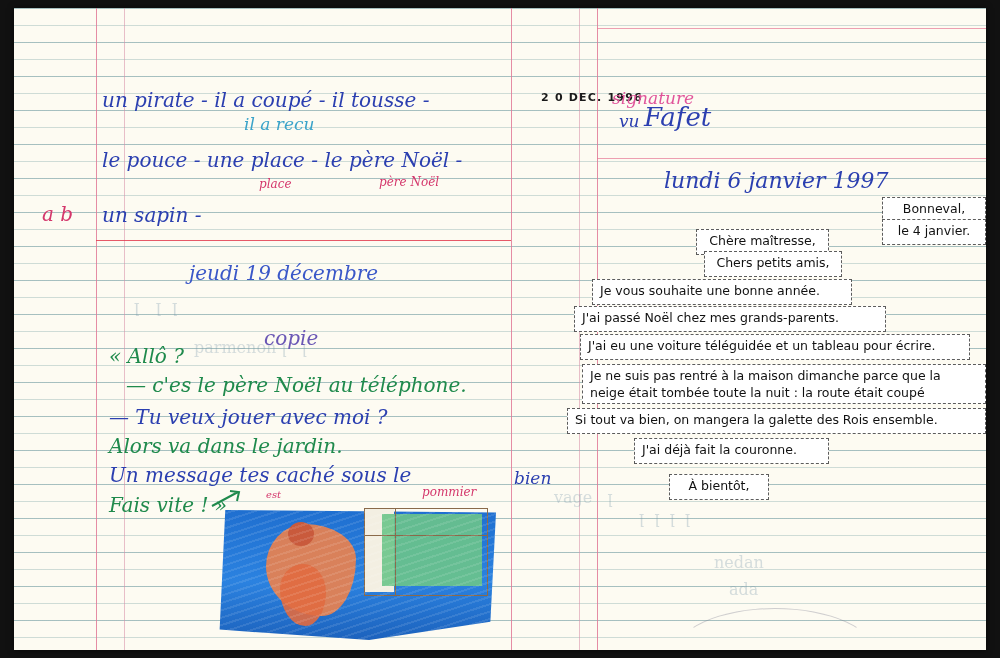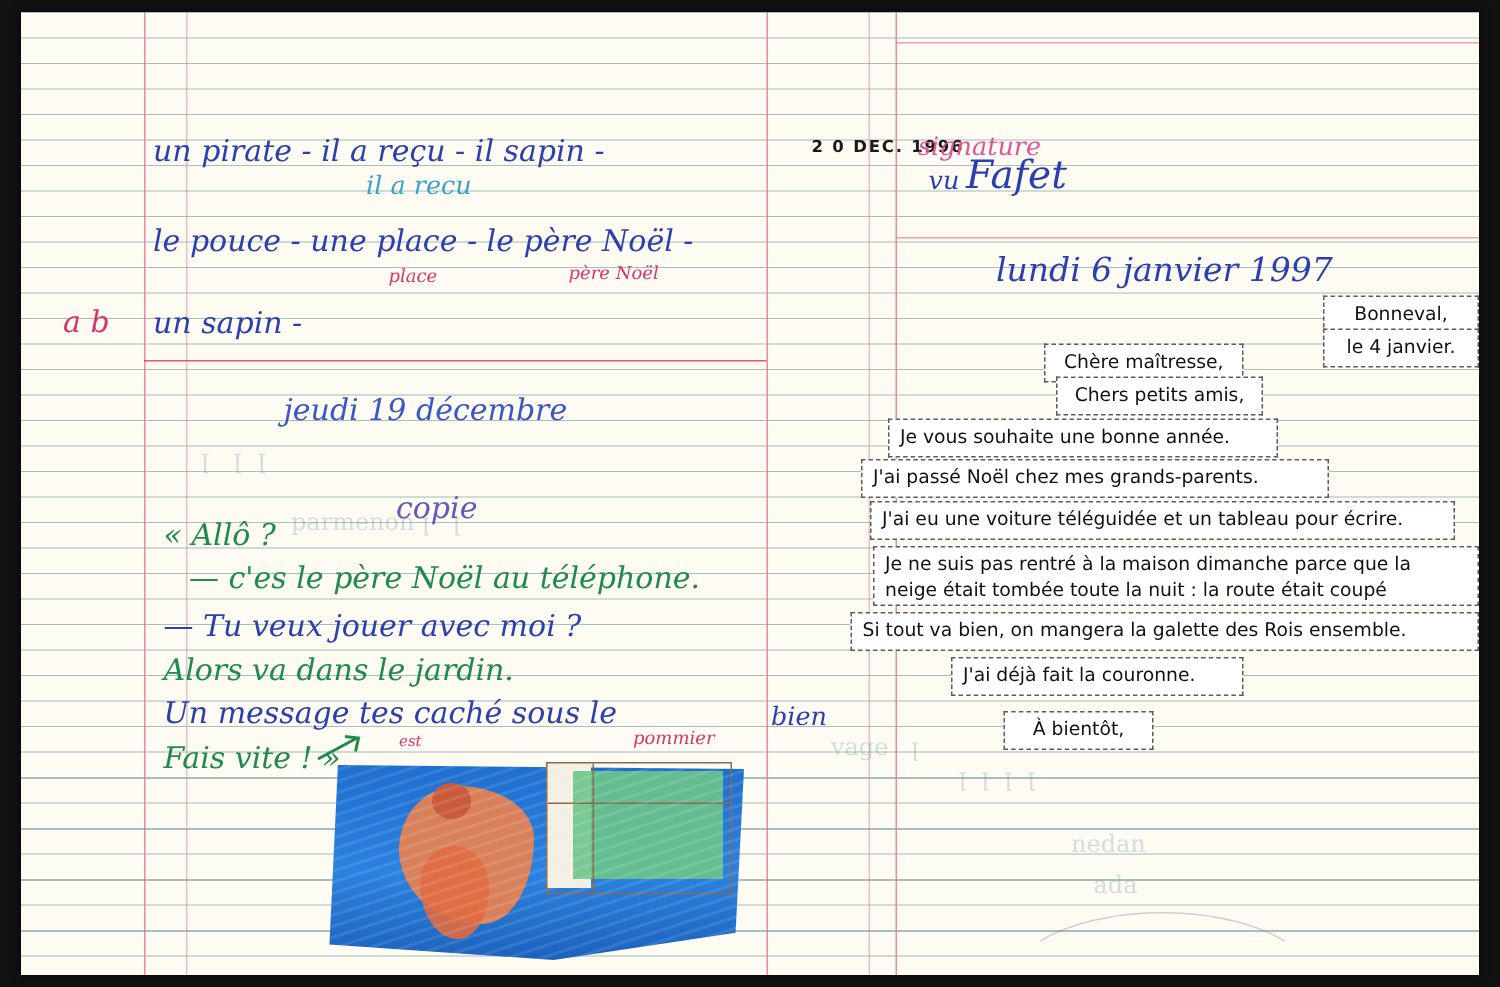--- a/index.html
+++ b/index.html
@@ -229,21 +229,21 @@
     <div class="hline-pink" style="left:583px; top:20px; width:389px;"></div>
 
     <div class="ghost" style="left:120px; top:288px; font-size:17px;">ꞁ&nbsp;&nbsp;&nbsp;ꞁ&nbsp;&nbsp;ꞁ</div>
     <div class="ghost" style="left:180px; top:330px; font-size:16px;">parmenon ꞁ &nbsp; ꞁ</div>
     <div class="ghost" style="left:540px; top:480px; font-size:16px;">vage &nbsp; ꞁ</div>
     <div class="ghost" style="left:620px; top:500px; font-size:16px;">&nbsp;ꞁ&nbsp;&nbsp;ꞁ&nbsp;&nbsp;ꞁ&nbsp;&nbsp;ꞁ</div>
     <div class="ghost" style="left:700px; top:545px; font-size:16px;">nedan</div>
     <div class="ghost" style="left:715px; top:572px; font-size:16px;">ada</div>
     <div class="pencil-arc" style="left:660px; top:600px; width:200px; height:90px;"></div>
 
-    <div class="hw blue big" style="left:88px; top:82px;">un pirate - il a reçu - il sapin -</div>
+    <div class="hw blue big" style="left:88px; top:82px;">un pirate - il a coupé - il tousse -</div>
     <div class="hw cyan med" style="left:230px; top:108px;">il a recu</div>
 
     <div class="hw blue big" style="left:88px; top:142px;">le pouce - une place - le père Noël -</div>
     <div class="hw red small" style="left:245px; top:170px;">place</div>
     <div class="hw red small" style="left:365px; top:168px;">père Noël</div>
 
     <div class="hw blue big" style="left:88px; top:197px;">un sapin -</div>
     <div class="hw red big" style="left:28px; top:196px;">a b</div>
 
     <div class="hw blue2 big" style="left:175px; top:255px;">jeudi 19 décembre</div>

